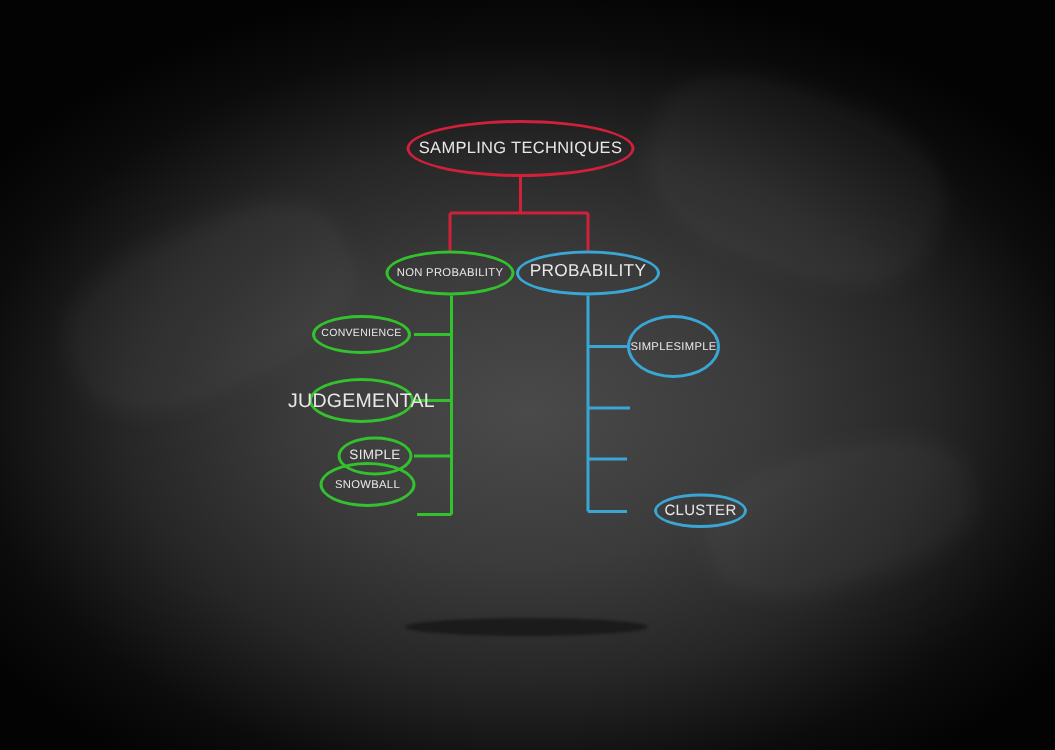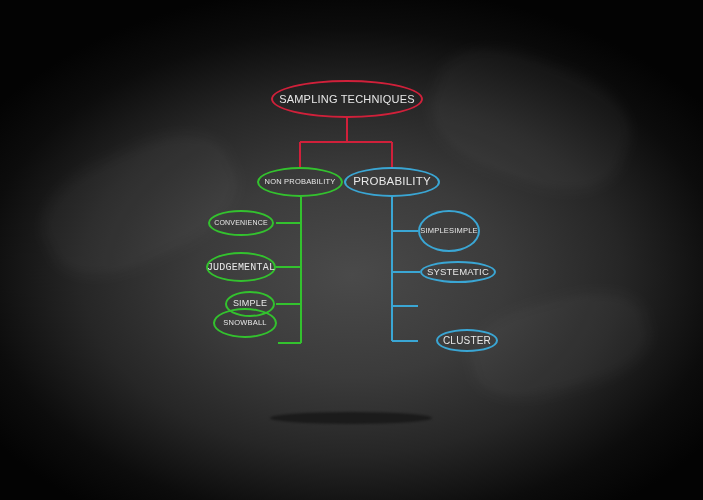--- a/index.html
+++ b/index.html
@@ -73,35 +73,32 @@
   <div class="node green" style="left:257px;top:167px;width:86px;height:30px;font-size:7.5px;">
     <span>NON PROBABILITY</span>
   </div>
   <div class="node blue" style="left:344px;top:167px;width:96px;height:30px;font-size:11.5px;">
     <span>PROBABILITY</span>
   </div>
 
   <div class="node green" style="left:208px;top:210px;width:66px;height:26px;font-size:7px;">
     <span>CONVENIENCE</span>
   </div>
-  <div class="node green" style="left:206px;top:252px;width:70px;height:30px;font-size:10px;font-family:Liberation Mono, monospace;">
+  <div class="node green" style="left:206px;top:252px;width:70px;height:30px;font-size:13px;">
     <span>JUDGEMENTAL</span>
   </div>
   <div class="node green" style="left:225px;top:291px;width:50px;height:26px;font-size:9px;">
     <span>SIMPLE</span>
   </div>
   <div class="node green" style="left:213px;top:308px;width:64px;height:30px;font-size:7.5px;">
     <span>SNOWBALL</span>
   </div>
 
   <div class="node blue" style="left:418px;top:210px;width:62px;height:42px;font-size:7.5px;flex-direction:row;">
     <span>SIMPLE</span>
     <span>SIMPLE</span>
   </div>
-  <div class="node blue" style="left:420px;top:261px;width:76px;height:22px;font-size:9.5px;">
-    <span>SYSTEMATIC</span>
-  </div>
   <div class="node blue" style="left:436px;top:329px;width:62px;height:23px;font-size:10px;">
     <span>CLUSTER</span>
   </div>
 
   <div class="shadow"></div>
 </div>
 
 </body></html>

